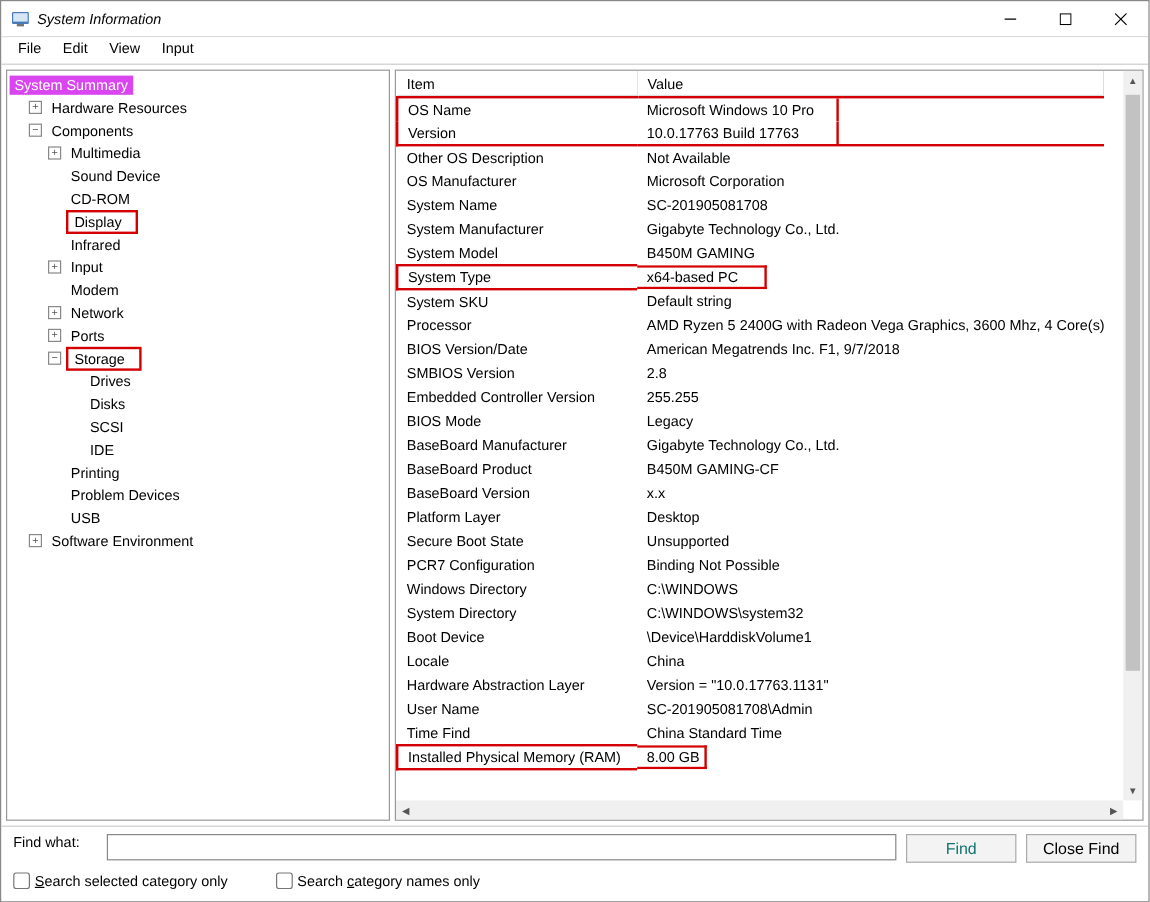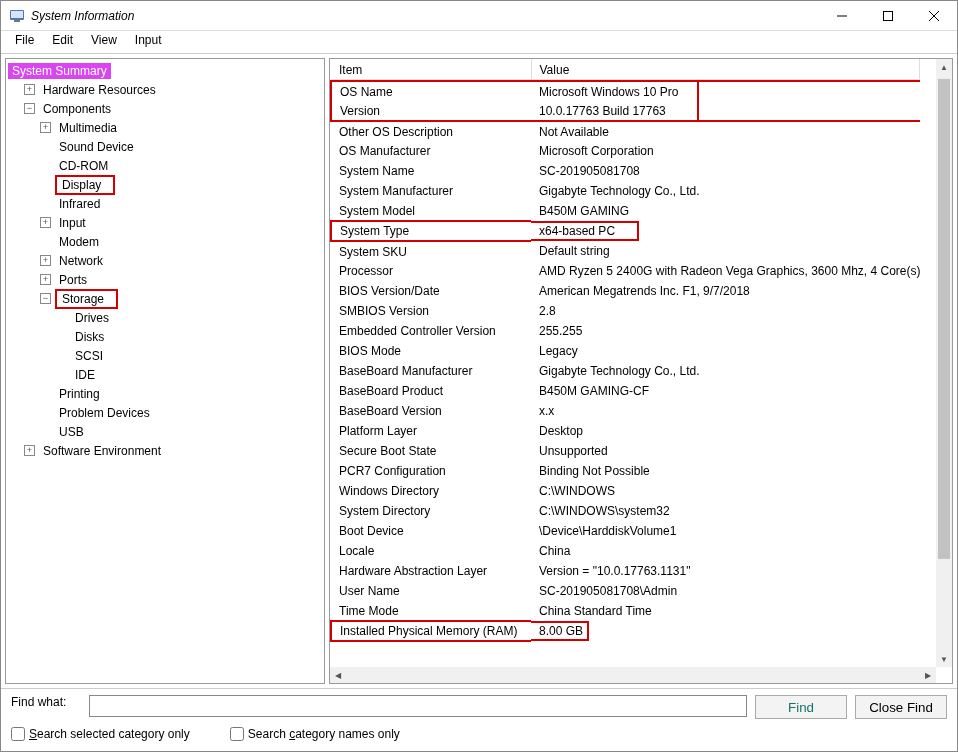--- a/index.html
+++ b/index.html
@@ -427,21 +427,21 @@
             </tr>
             <tr>
               <td>Hardware Abstraction Layer</td>
               <td>Version = "10.0.17763.1131"</td>
             </tr>
             <tr>
               <td>User Name</td>
               <td>SC-201905081708\Admin</td>
             </tr>
             <tr>
-              <td>Time Mode</td>
+              <td>Time Find</td>
               <td>China Standard Time</td>
             </tr>
             <tr>
               <td style="border-top: 2px solid rgb(212, 0, 0); border-right: none; border-bottom: 2px solid rgb(212, 0, 0); border-left: 2px solid rgb(212, 0, 0); border-image: initial;">Installed Physical Memory (RAM)</td>
               <td style="position: relative;">8.00 GB<span style="position: absolute; left: -2px; top: 0px; bottom: 0px; width: 60px; border-top: 2px solid rgb(212, 0, 0); border-right: 2px solid rgb(212, 0, 0); border-bottom: 2px solid rgb(212, 0, 0); border-image: initial; border-left: none;"></span></td>
             </tr>
           </tbody>
       </table>
     </div>
     <div class="scrollbar-vert">

